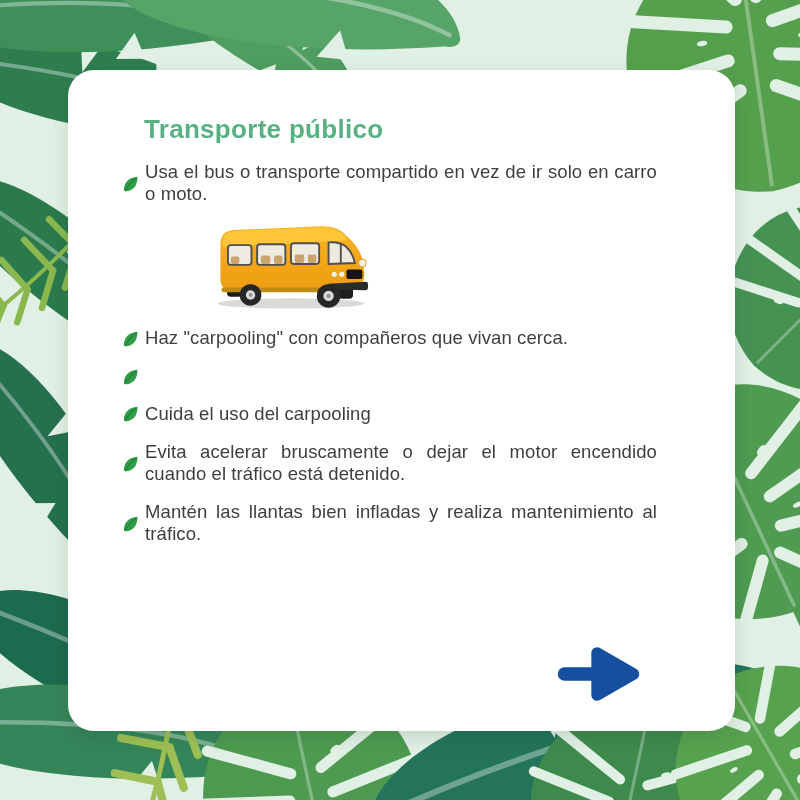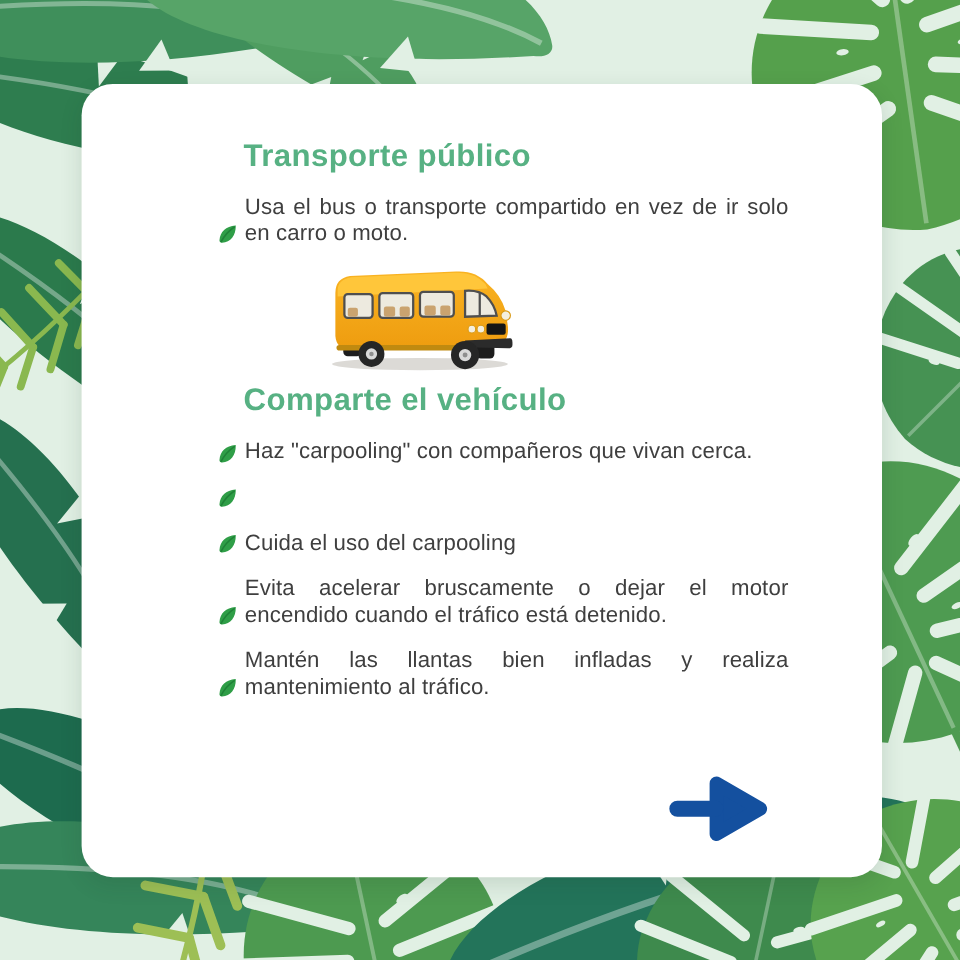--- a/index.html
+++ b/index.html
@@ -9,28 +9,28 @@
     --text:#3f3f3f;
     --arrow:#14509f;
   }
   html,body{margin:0;padding:0;}
   body{width:800px;height:800px;font-family:"Liberation Sans",sans-serif;}
   .stage{position:relative;width:800px;height:800px;overflow:hidden;background:var(--mint);}
   .bg{position:absolute;left:0;top:0;}
   .card{
     position:absolute;left:68px;top:70px;width:667px;height:661px;
     background:#fff;border-radius:26px;box-sizing:border-box;
-    padding:44px 78px 0 113px;
+    padding:44px 78px 0 54px;
     box-shadow:0 6px 18px rgba(25,60,40,.14);
   }
   .title{
     font-size:26px;line-height:30px;font-weight:bold;color:var(--title-green);
     letter-spacing:.3px;margin:0 0 0 22px;
   }
-  .bullet{display:flex;align-items:flex-end;margin-top:17px;}
+  .bullet{display:flex;align-items:center;margin-top:17px;}
   .bullet svg.leaf{flex:0 0 17px;width:17px;height:18px;margin-top:2px;}
   .bullet p{
     margin:0 0 0 6px;font-size:18.5px;line-height:21.5px;color:var(--text);
     text-align:justify;letter-spacing:.1px;
   }
   .bus{margin:12px 0 0 86px;width:165px;}
   .bus svg{display:block;}
   .sec2 .title{margin-top:8px;}
   .arrow{position:absolute;left:485px;top:573px;width:92px;height:62px;cursor:pointer;}
 </style>
@@ -163,21 +163,20 @@
           <circle cx="45" cy="84" r="5" fill="#d9d9d9"></circle>
           <circle cx="45" cy="84" r="2" fill="#8f8f8f"></circle>
           <circle cx="128" cy="85" r="12.5" fill="#262626"></circle>
           <circle cx="128" cy="85" r="5.5" fill="#d9d9d9"></circle>
           <circle cx="128" cy="85" r="2.2" fill="#8f8f8f"></circle>
         </svg>
       </figure>
     </section>
 
     <section class="sec2">
-      <h2 class="title">Comparte el vehículo</h2>
 
       <div class="bullet">
         <svg class="leaf" viewBox="0 0 18 18">
           <path fill="#2f9e47" d="M16.2 1.4 C7.6 2 2.6 6.8 2 14.6 C1.9 16 2.9 16.9 4.3 16.8 C12 16.3 16.4 10.6 16.4 1.6 Z"></path>
           <path fill="none" stroke="#1c7a33" stroke-width="1.4" opacity=".8" d="M3.2 16.2 C6.5 10 10.5 5.8 15.5 2.6"></path>
         </svg>
         <p>Haz "carpooling" con compañeros que vivan cerca.</p>
       </div>
 
       <div class="bullet">

